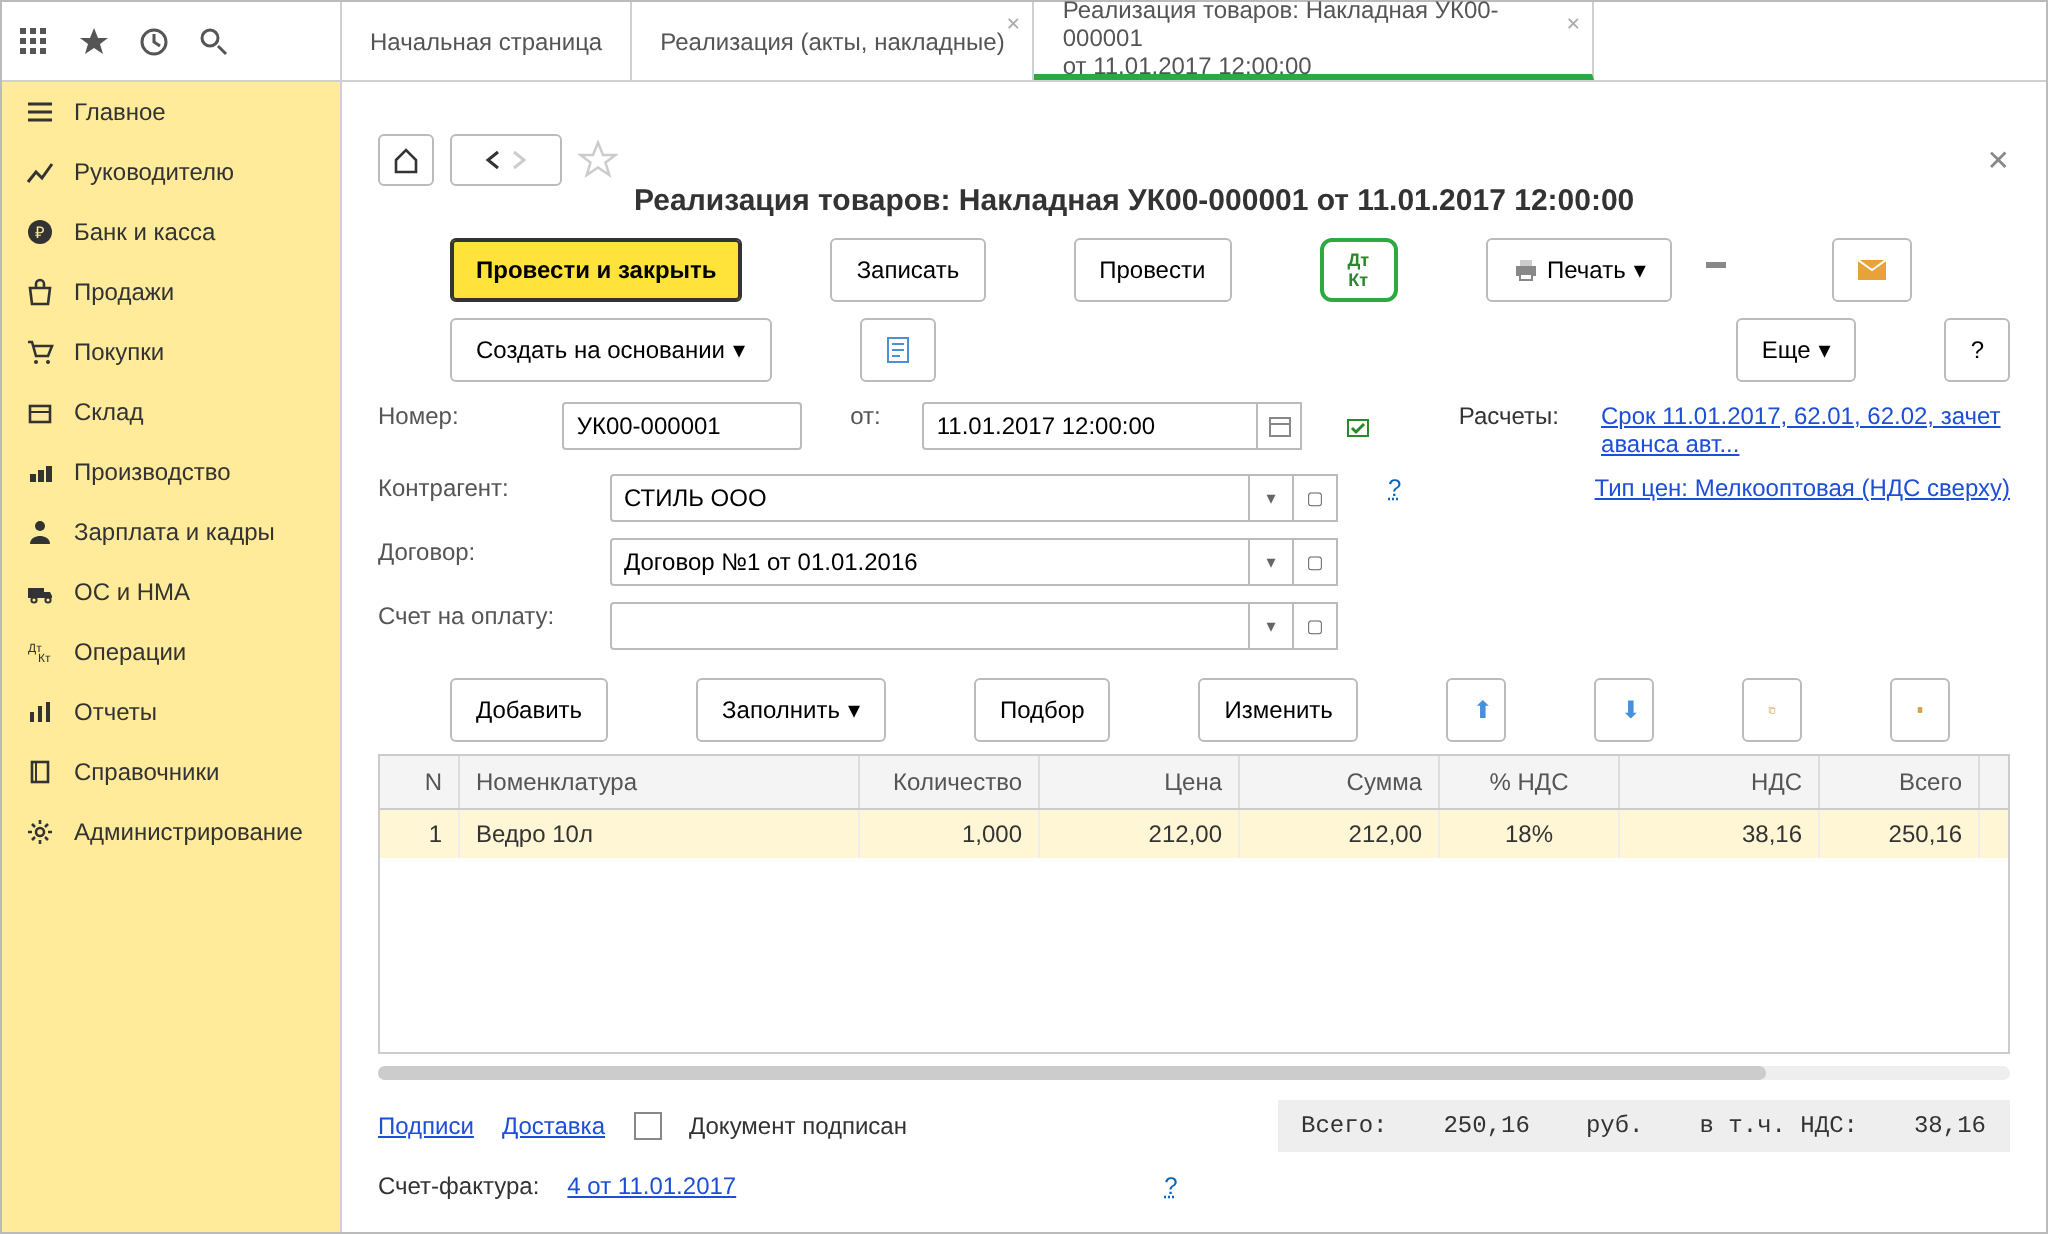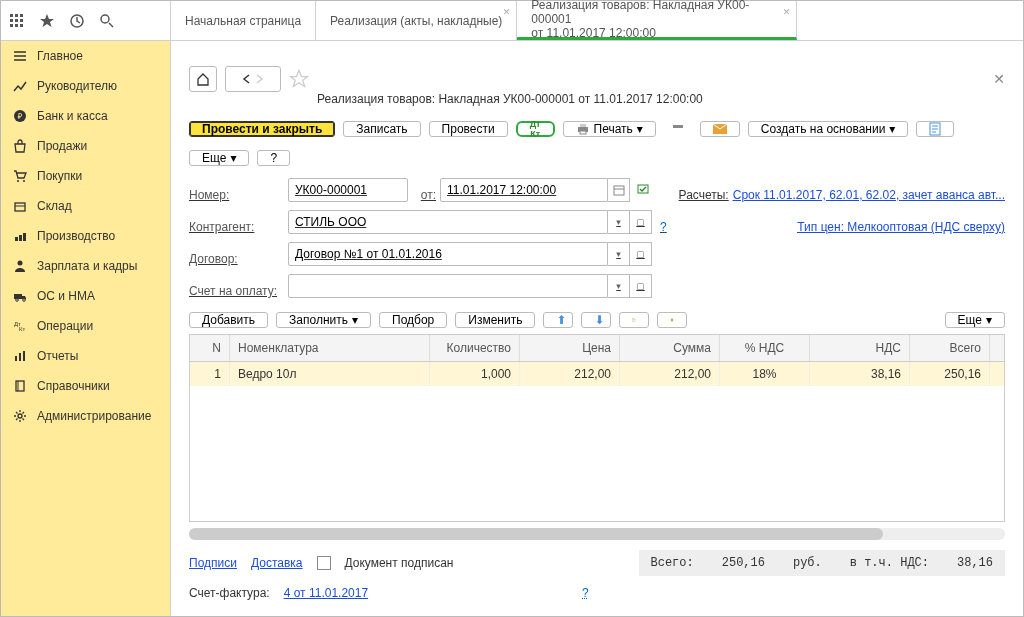--- a/index.html
+++ b/index.html
@@ -13,28 +13,28 @@
 .tab.active{border-bottom:3px solid #2daa3f;}
 .tab .close{position:absolute;right:6px;top:6px;color:#aaa;font-size:9px;}
 .main{display:flex;height:calc(100% - 40px);}
 .sidebar{width:170px;background:#ffeb99;border-right:1px solid #d0d0d0;overflow:auto;}
 .sb-item{display:flex;align-items:center;gap:10px;padding:8px 12px;cursor:pointer;color:#333;}
 .sb-ic{width:14px;height:14px;flex-shrink:0;}
 .content{flex:1;background:#fff;padding:10px 18px 6px 18px;position:relative;overflow:hidden;display:flex;flex-direction:column;}
 .hdr-row{display:flex;align-items:center;gap:8px;margin-bottom:10px;}
 .ic-btn{width:28px;height:26px;border:1px solid #bbb;border-radius:3px;background:#fff;display:inline-flex;align-items:center;justify-content:center;cursor:pointer;}
 .ic-btn.dbl{width:56px;display:inline-flex;}
-.title{font-size:12px;font-weight:normal;flex:1;margin-top:41px;}
+.title{font-size:15px;font-weight:bold;flex:1;margin-top:41px;}
 .close-x{cursor:pointer;color:#888;font-size:14px;}
 .toolbar{display:flex;align-items:center;gap:8px;margin-bottom:10px;flex-wrap:wrap;}
-.btn{height:16px;padding:0 12px;border:1px solid #bbb;border-radius:3px;background:#fff;cursor:pointer;font-size:12px;display:inline-flex;align-items:center;gap:4px;}
+.btn{height:32px;padding:0 12px;border:1px solid #bbb;border-radius:3px;background:#fff;cursor:pointer;font-size:12px;display:inline-flex;align-items:center;gap:4px;margin-left:36px;}
 .btn.primary{background:#ffe23a;border-color:#333;font-weight:bold;box-shadow:inset 0 0 0 1px #333;}
 .btn.hl{border:2px solid #2daa3f;border-radius:6px;}
 .spacer{flex:1;}
-.form-row{display:flex;align-items:flex-end;gap:4px;margin-bottom:8px;text-decoration:underline;}
+.form-row{display:flex;align-items:flex-start;gap:21px;margin-bottom:8px;}
 .lbl{width:95px;color:#555;}
 .inp{height:24px;border:1px solid #bbb;border-radius:2px;padding:0 6px;font-size:12px;}
 .cmb{display:inline-flex;}
 .cmb .inp{border-radius:2px 0 0 2px;}
 .cmb-btn{width:22px;height:24px;border:1px solid #bbb;border-left:none;background:#fff;cursor:pointer;display:inline-flex;align-items:center;justify-content:center;font-size:9px;color:#666;}
 .link{color:#0066c0;text-decoration:underline dotted;cursor:pointer;}
 .link2{color:#1d4ed8;text-decoration:underline;cursor:pointer;}
 .tbl-toolbar{display:flex;align-items:center;gap:8px;margin:6px 0;}
 .table{border:1px solid #ccc;flex:1;min-height:150px;background:#fff;overflow:auto;position:relative;}
 .thead{display:flex;background:#f4f4f4;border-bottom:1px solid #ccc;}

